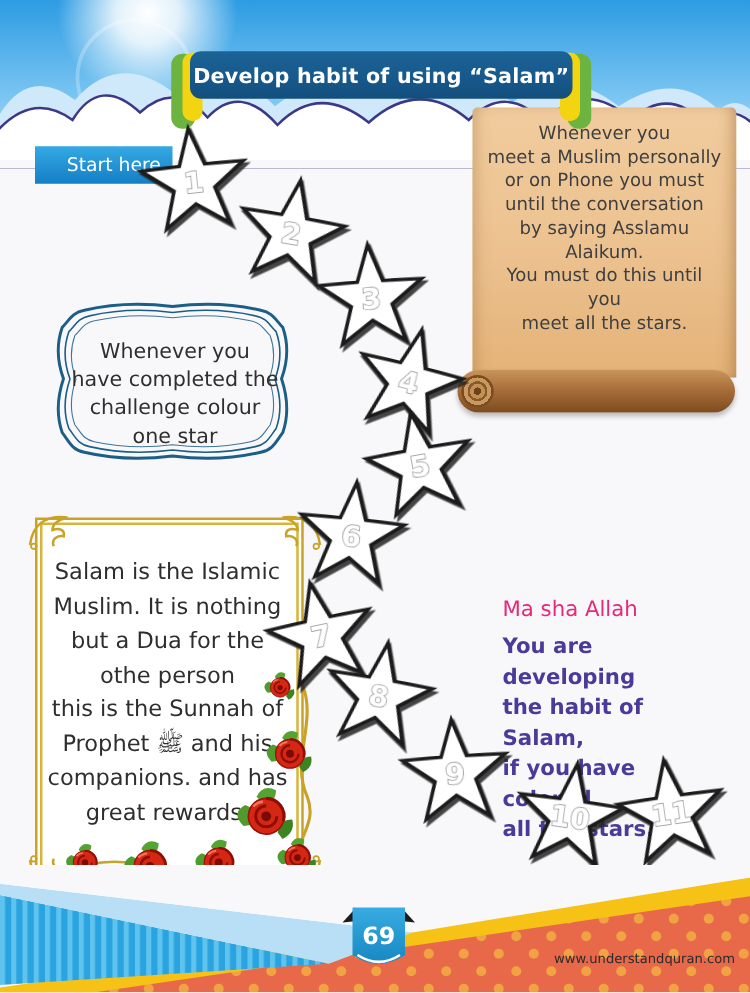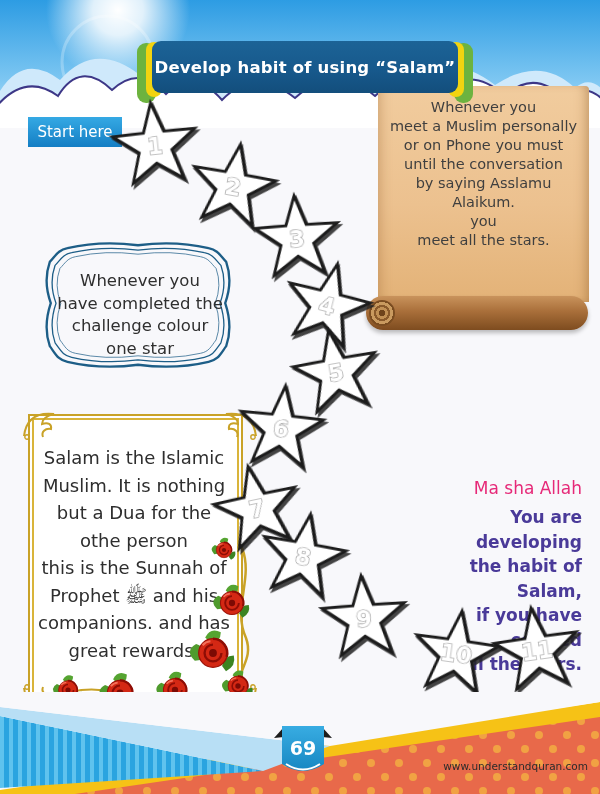--- a/index.html
+++ b/index.html
@@ -7,29 +7,29 @@
   .page{position:relative;width:600px;height:794px;background:#f8f8fb;overflow:hidden;margin:0 auto;}
   .abs{position:absolute;}
 
   
   .sky{left:0;top:0;width:600px;height:135px;z-index:1;}
 
   
   .tab{position:absolute;border-radius:9px;z-index:3;}
   .tab.green{background:#6db33f;width:19px;height:60px;top:43px;}
   .tab.yellow{background:#f2d410;width:16px;height:55px;top:42px;}
-  .banner-blue{position:absolute;left:152px;top:41px;width:306px;height:52px;z-index:4;
+  .banner-blue{position:absolute;left:152px;top:41px;width:306px;height:38px;z-index:4;
     background:linear-gradient(180deg,#1c6396 0%,#17598c 55%,#134e7c 100%);border-radius:9px;
     display:flex;align-items:center;justify-content:center;}
   .banner-blue .title{color:#fff;font-size:16.5px;font-weight:bold;letter-spacing:.2px;}
 
   
   .start{left:28px;top:117px;width:94px;height:30px;z-index:5;
     background:linear-gradient(180deg,#35a9e4,#147ec4);display:flex;align-items:center;justify-content:center;
-    color:#fff;font-size:15px;}
+    color:#fff;font-size:15px;padding-left:16px;}
 
   
   .scroll-body{left:378px;top:86px;width:211px;height:216px;z-index:2;border-radius:4px 4px 0 0;
     background:linear-gradient(180deg,#f2cf a0, #e9bd85);
     background:linear-gradient(180deg,#f1cc9e 0%,#ecc18f 55%,#e3b277 100%);
     box-shadow:inset -9px 0 12px -7px rgba(140,90,40,.5), inset 9px 0 12px -7px rgba(150,100,50,.4);}
   .scroll-text{left:378px;top:98px;width:211px;z-index:3;text-align:center;color:#3f3f3f;
     font-size:14.5px;line-height:19px;}
   .scroll-roll{left:366px;top:296px;width:222px;height:34px;z-index:3;border-radius:17px;
     background:linear-gradient(180deg,#c9935c 0%,#a96f3a 45%,#7e4c1f 100%);
@@ -51,21 +51,21 @@
     font-size:16.5px;line-height:22.5px;}
 
   
   .gold-frame{left:28px;top:414px;width:211px;height:292px;z-index:2;background:#fff;
     border:2px solid #c9a227;box-shadow:inset 0 0 0 2px #fff, inset 0 0 0 4px #d9b43a;}
   .gold-decor{left:10px;top:398px;width:260px;height:330px;z-index:4;overflow:visible;}
   .salam-text{left:38px;top:444px;width:192px;z-index:3;text-align:center;color:#2e2e2e;
     font-size:18px;line-height:27.5px;}
 
   
-  .masha{left:402px;top:478px;width:180px;z-index:3;text-align:right;}
+  .masha{left:402px;top:478px;width:180px;z-index:3;}
   .masha .head{color:#e62978;font-size:17px;margin-bottom:7px;}
   .masha .line{color:#4a3a99;font-size:17px;line-height:24.5px;font-weight:bold;}
 
   
   .footer{left:0;top:692px;width:600px;height:102px;z-index:6;}
   .footer text{font-family:"DejaVu Sans",sans-serif;}
 </style>
 </head>
 <body>
 
@@ -105,20 +105,21 @@
   </div>
 
   <div class="abs scroll-body"></div>
   <div class="abs scroll-text">
     <div>Whenever you</div>
     <div>meet a Muslim personally</div>
     <div>or on Phone you must</div>
     <div>until the conversation</div>
     <div>by saying Asslamu</div>
     <div>Alaikum.</div>
+    <div>You must do this until</div>
     <div>you</div>
     <div>meet all the stars.</div>
   </div>
   <div class="abs scroll-roll">
     <div class="spiral"></div>
   </div>
 
   <svg class="star" style="left:107px;top:98px;--r:-6deg" viewBox="0 0 100 100">
       <polygon points="50,5 60.6,35.4 92.8,36.1 67.1,55.6 76.5,86.4 50,68 23.5,86.4 32.9,55.6 7.2,36.1 39.4,35.4"></polygon>
       <text x="50" y="58">1</text>

